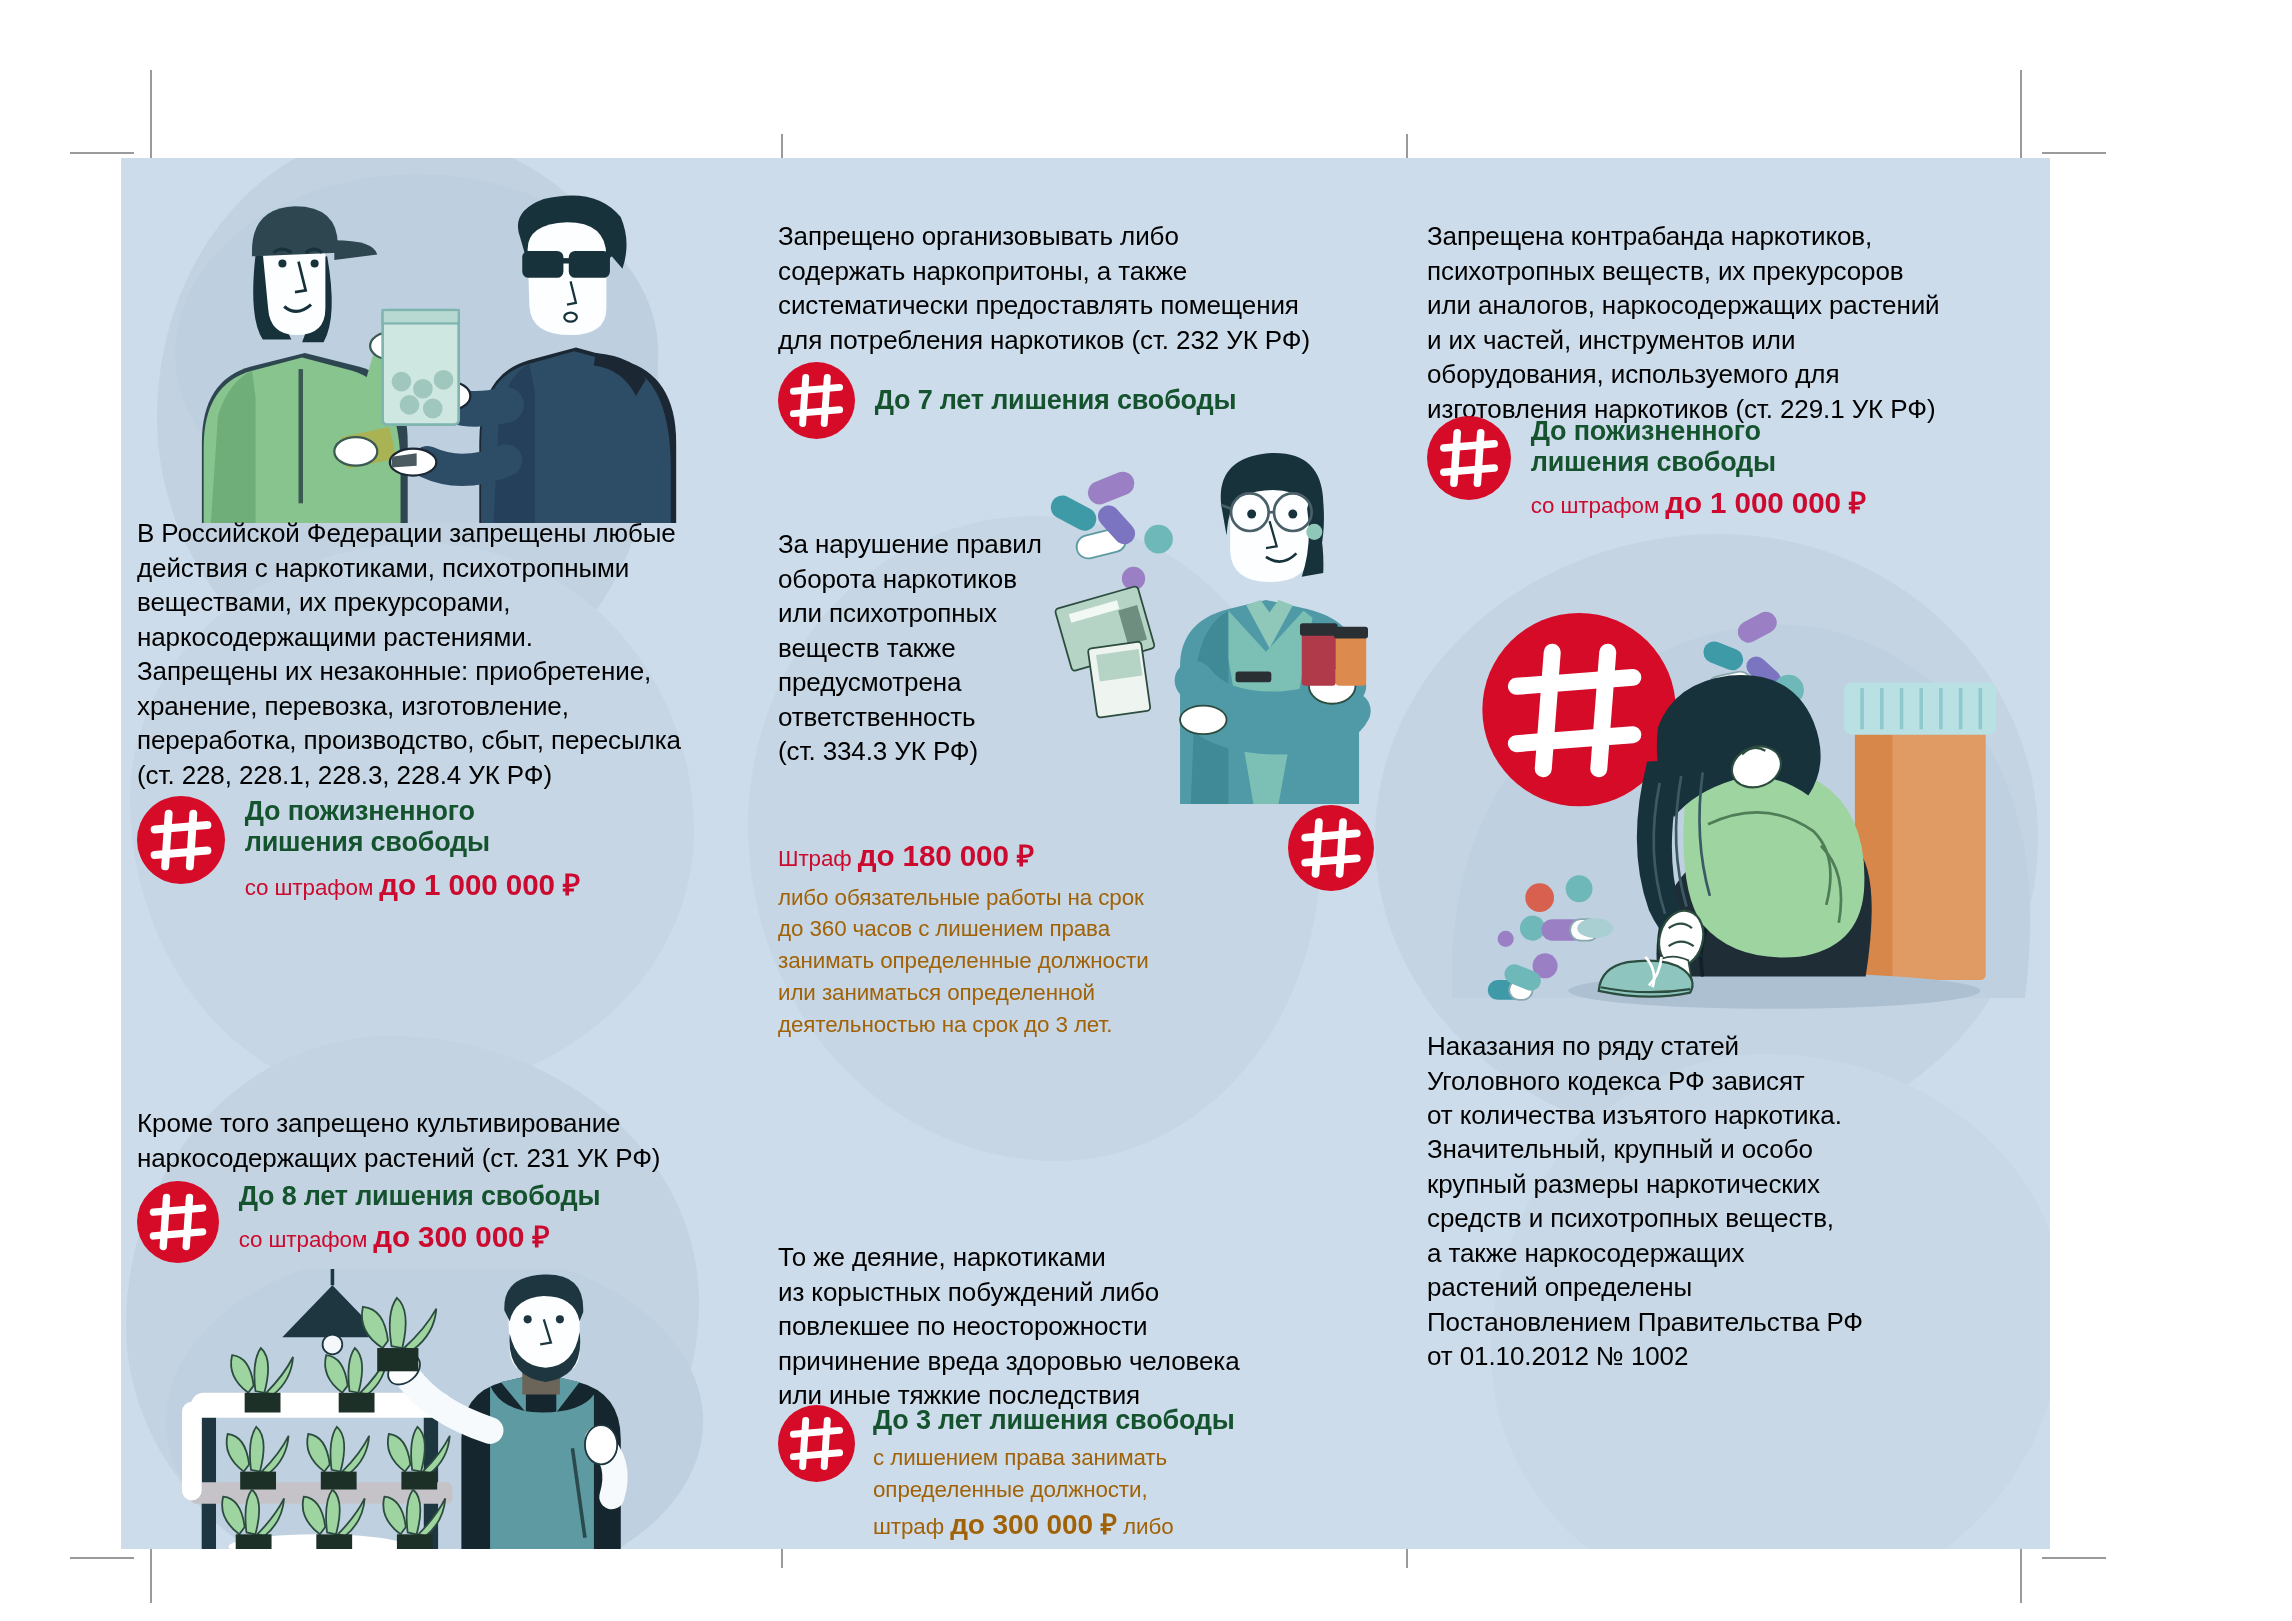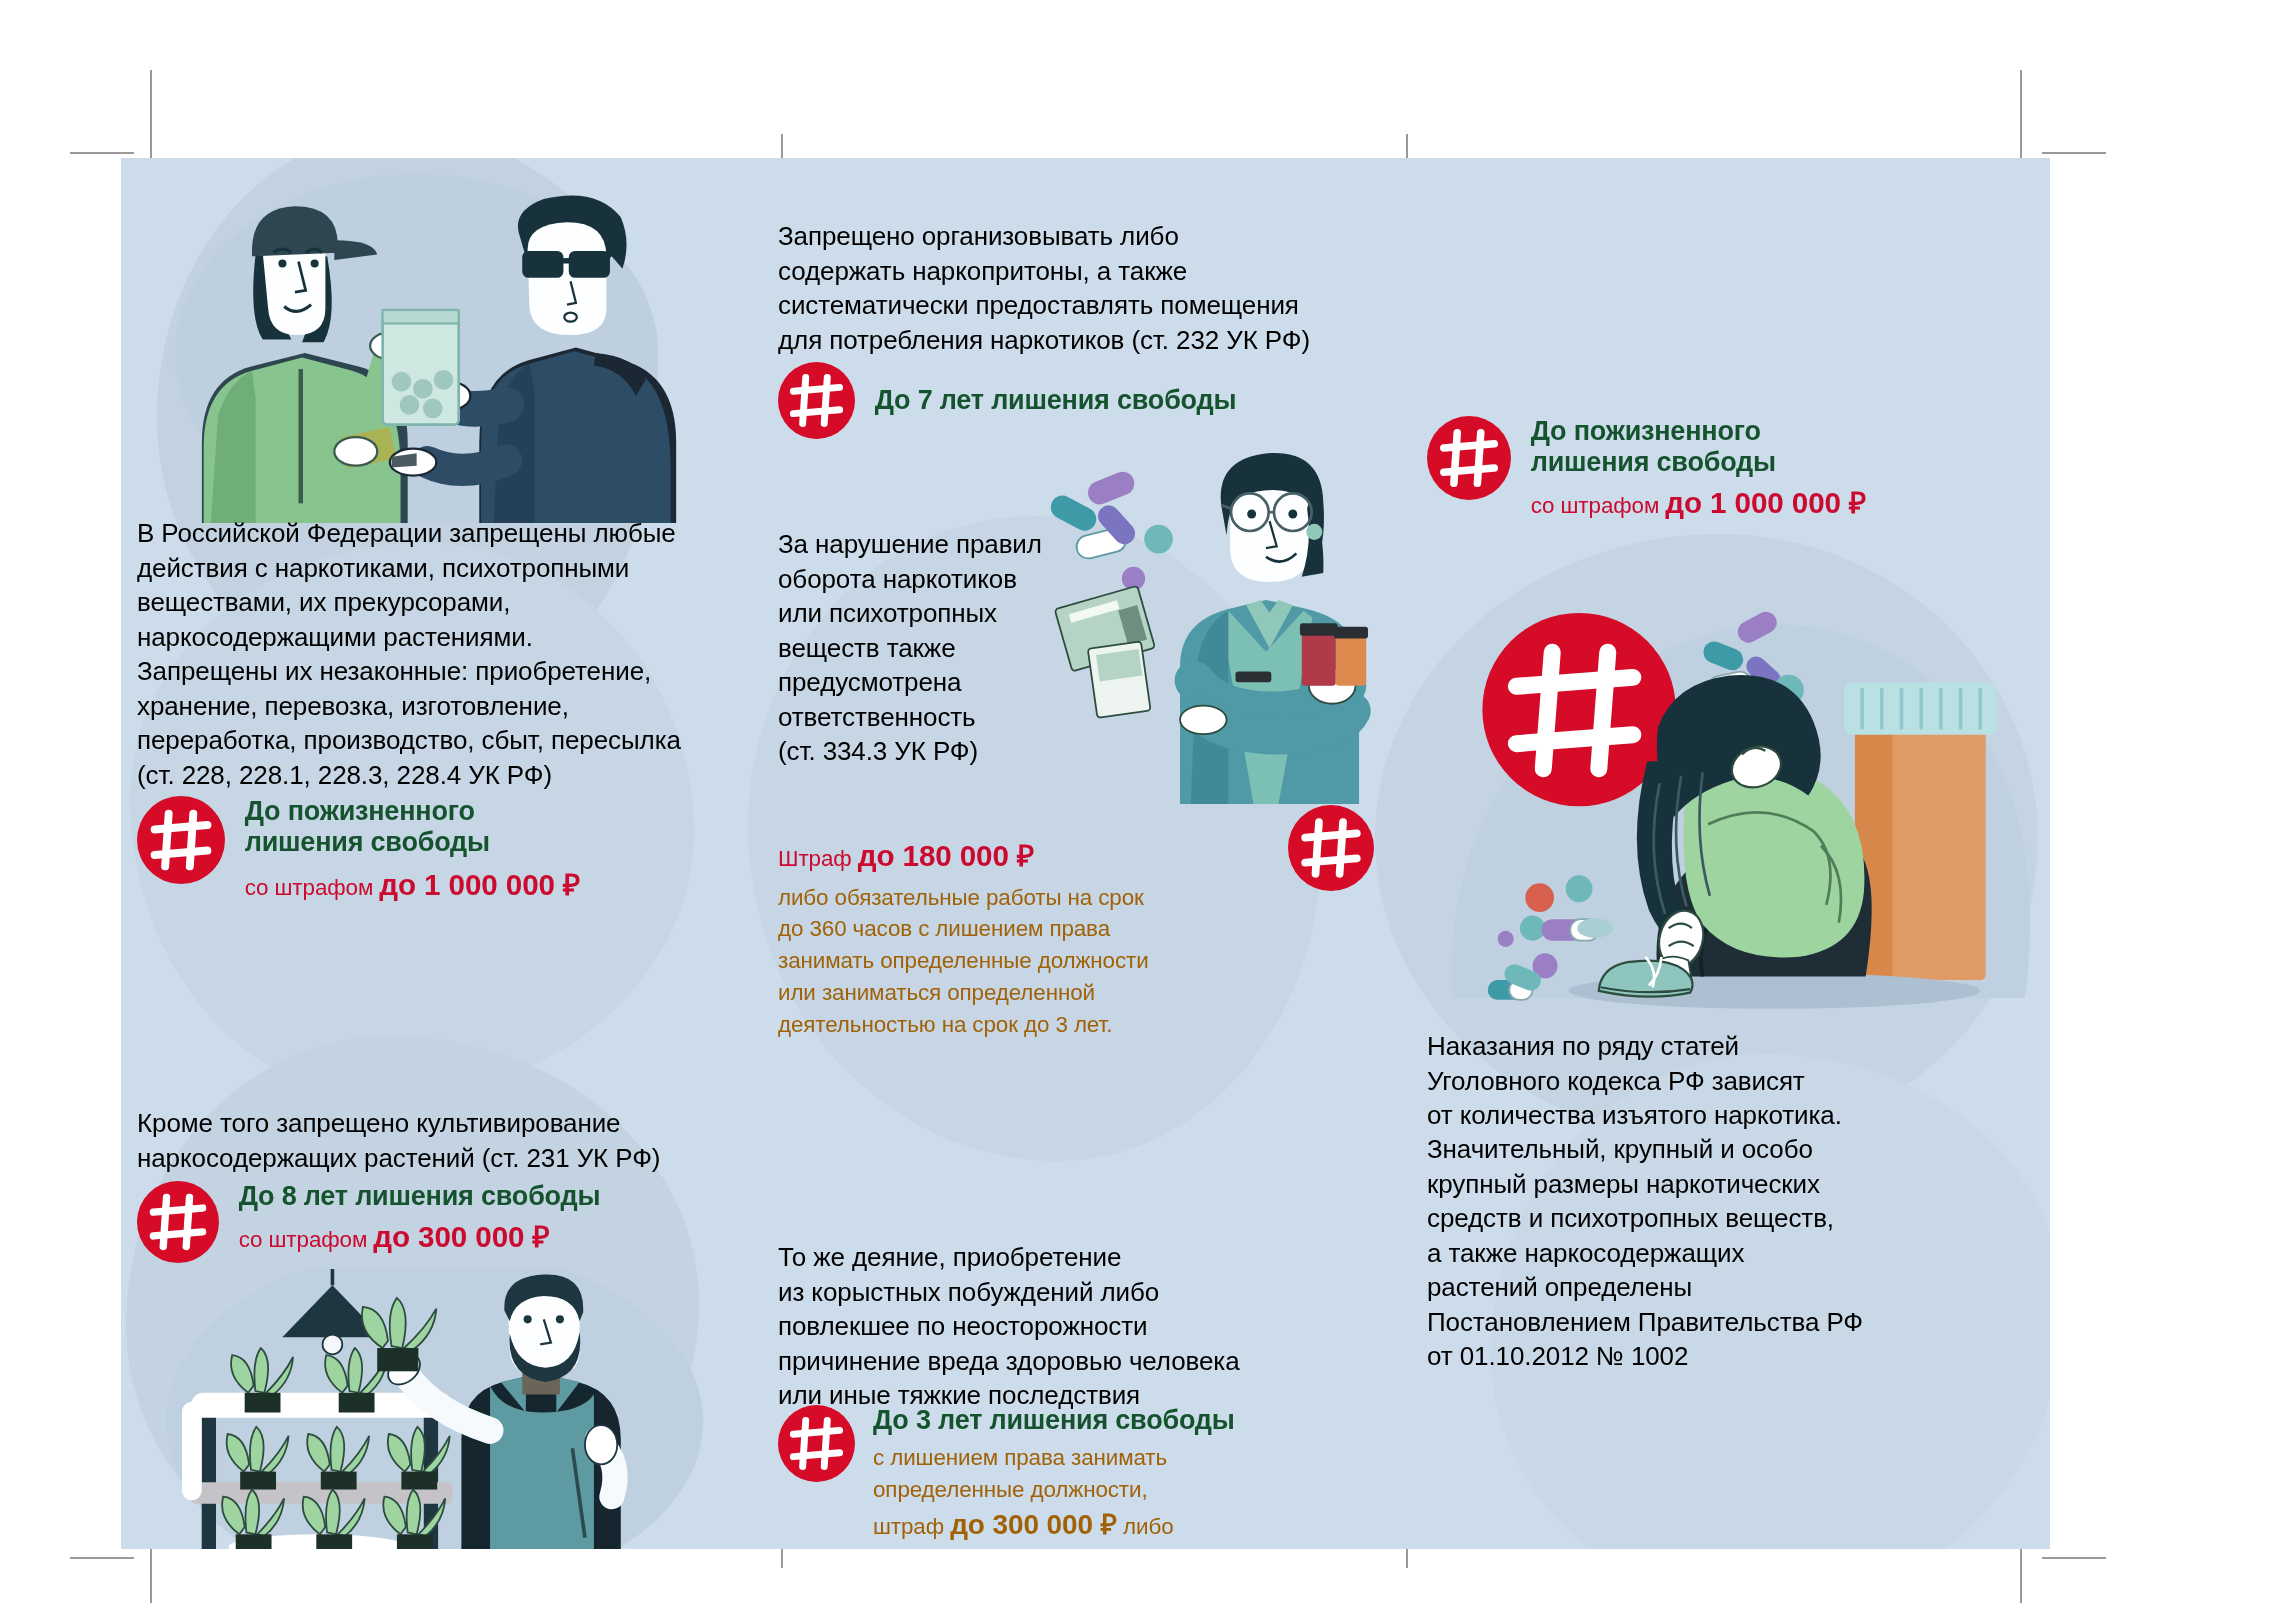--- a/index.html
+++ b/index.html
@@ -442,21 +442,21 @@
 
     <div style="position:absolute;left:30px;top:682px;width:528px;">
       <div class="pen-sub" style="line-height:1.1;"><span>Штраф </span><b class="pen-amt">до 180 000 ₽</b></div>
       <div class="pen-run" style="margin-top:9px;">либо обязательные работы на срок
 до 360 часов с лишением права
 занимать определенные должности
 или заниматься определенной
 деятельностью на срок до 3 лет.</div>
     </div>
 
-    <div class="body-text" style="left:30px;top:1082px;width:573px;">То же деяние, приобретение
+    <div class="body-text" style="left:30px;top:1082px;width:573px;">То же деяние, наркотиками
 из корыстных побуждений либо
 повлекшее по неосторожности
 причинение вреда здоровью человека
 или иные тяжкие последствия</div>
 
     <div class="badge" style="left:30px;top:1247px;width:591px;">
       <span class="badge-icon">
         <svg class="barsicon" width="77" height="77" viewBox="0 0 100 100">
           <circle cx="50" cy="50" r="50" fill="#d60b28"></circle>
           <g stroke="#ffffff" stroke-width="9" stroke-linecap="round">
@@ -473,20 +473,26 @@
 определенные должности,
 штраф </span><b class="pen-amt-sm">до 300 000 ₽</b><span> либо
 обязательные работы на срок
 до 480 часов</span></span>
       </span>
     </div>
   </div>
 
   <div class="col" id="col-right">
 
+    <div class="body-text" style="left:25px;top:61px;width:591px;">Запрещена контрабанда наркотиков,
+психотропных веществ, их прекурсоров
+или аналогов, наркосодержащих растений
+и их частей, инструментов или
+оборудования, используемого для
+изготовления наркотиков (ст. 229.1 УК РФ)</div>
 
     <div class="badge" style="left:25px;top:258px;width:591px;">
       <span class="badge-icon">
         <svg class="barsicon" width="84" height="84" viewBox="0 0 100 100">
           <circle cx="50" cy="50" r="50" fill="#d60b28"></circle>
           <g stroke="#ffffff" stroke-width="9" stroke-linecap="round">
             <line x1="36" y1="20" x2="32" y2="80"></line>
             <line x1="64" y1="20" x2="60" y2="80"></line>
             <line x1="20" y1="38" x2="80" y2="33"></line>
             <line x1="20" y1="67" x2="80" y2="62"></line>

